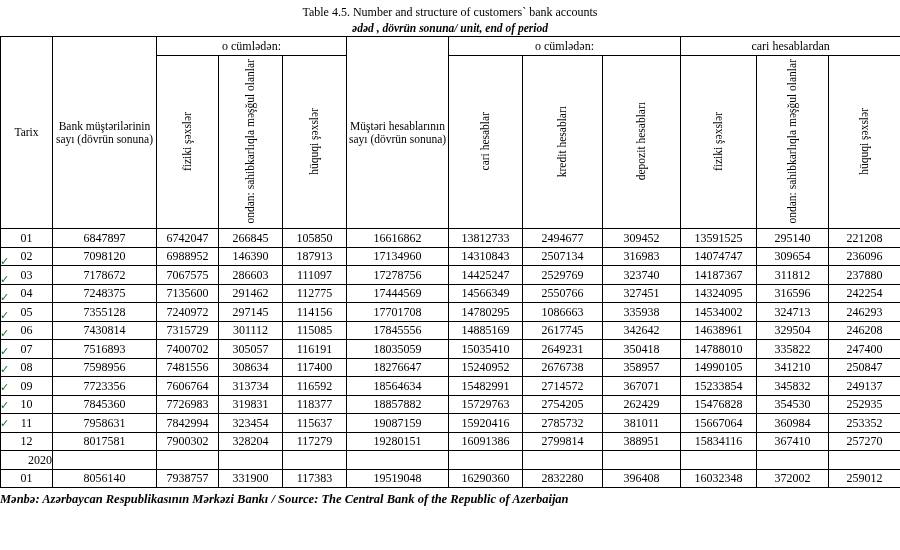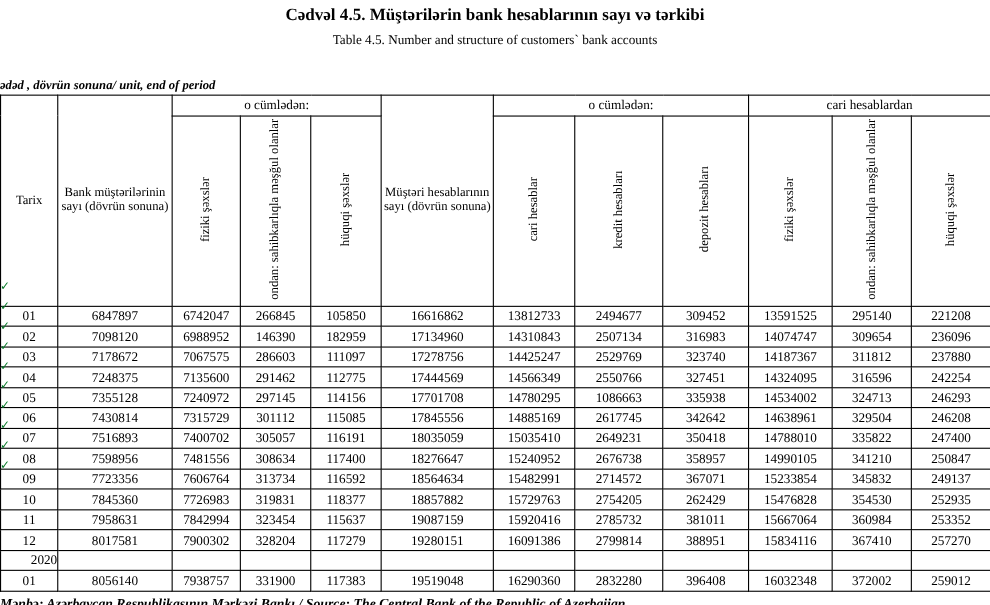--- a/index.html
+++ b/index.html
@@ -29,27 +29,26 @@
     padding-top: 5px;
   }
   .title-en {
     text-align: center;
     font-size: 12px;
     line-height: 1.2;
     padding-top: 5px;
     padding-bottom: 3px;
   }
   .units {
-    text-align: left;
+    text-align: center;
     font-weight: bold;
     font-style: italic;
     font-size: 11.5px;
     padding-right: 0px;
     padding-bottom: 2px;
-    margin-top: 26px;
   }
   table.acct {
     border-collapse: collapse;
     width: 900px;
     table-layout: fixed;
     font-size: 11.5px;
   }
   table.acct td, table.acct th {
     border: 1px solid #000000;
     padding: 0;
@@ -112,21 +111,20 @@
     color: #0a7a2a;
     font-size: 11px;
     line-height: 1;
   }
 </style>
 </head>
 <body>
 
 <div class="page">
 
-  <div class="title-az">Cədvəl 4.5. Müştərilərin bank hesablarının sayı və tərkibi</div>
   <div class="title-en">Table 4.5. Number and structure of customers` bank accounts</div>
   <div class="units">ədəd , dövrün sonuna/ unit, end of period</div>
 
   <table class="acct">
     <colgroup>
       <col style="width:52px">
       <col style="width:104px">
       <col style="width:62px">
       <col style="width:64px">
       <col style="width:64px">
@@ -172,21 +170,21 @@
         <td class="num">309452</td>
         <td class="num">13591525</td>
         <td class="num">295140</td>
         <td class="num">221208</td>
       </tr>
       <tr>
         <td class="date">02</td>
         <td class="num">7098120</td>
         <td class="num">6988952</td>
         <td class="num">146390</td>
-        <td class="num">182959</td>
+        <td class="num">187913</td>
         <td class="num">17134960</td>
         <td class="num">14310843</td>
         <td class="num">2507134</td>
         <td class="num">316983</td>
         <td class="num">14074747</td>
         <td class="num">309654</td>
         <td class="num">236096</td>
       </tr>
       <tr>
         <td class="date">03</td>

